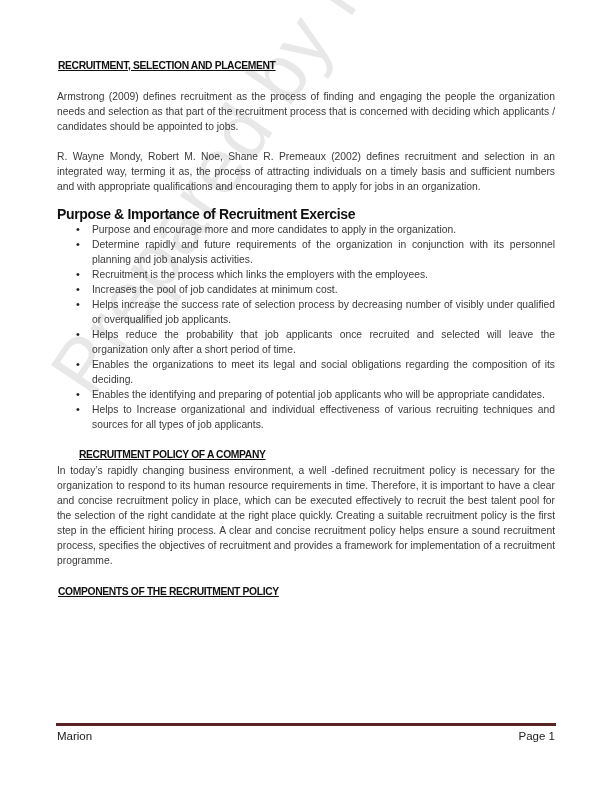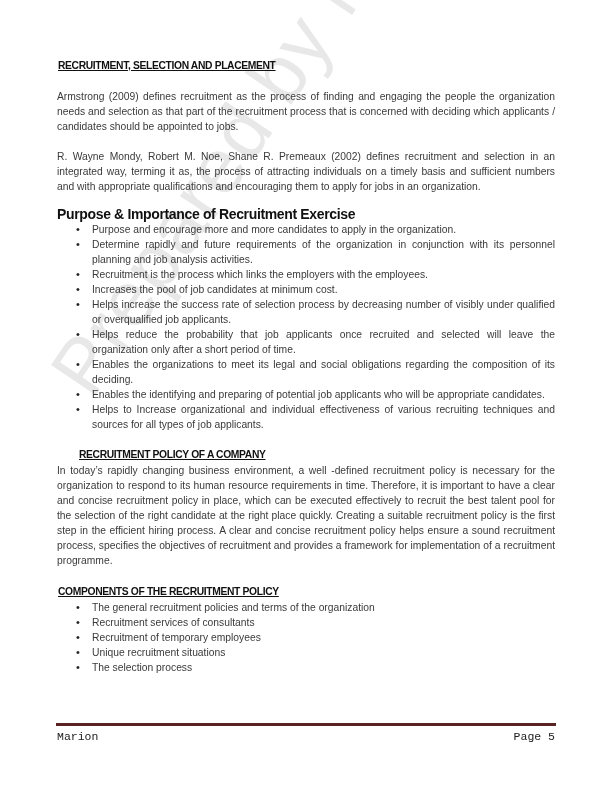--- a/index.html
+++ b/index.html
@@ -10,21 +10,21 @@
     .heading { font-weight: bold; text-decoration: underline; color: #111; font-size: 10.3px; letter-spacing: -0.35px; margin: 1px; }
     .subhead { font-weight: bold; color: #111; font-size: 14px; letter-spacing: -0.35px; margin: 0; }
     p.para { margin: 0; text-align: justify; text-align-last: left; }
     ul.bullets { list-style: none; margin: 0; padding: 0; }
     ul.bullets li { position: relative; padding-left: 35px; text-align: justify; text-align-last: left; }
     ul.bullets li::before { content: "\2022"; position: absolute; left: 19px; top: 0; color: #222; font-size: 11px; }
     .watermark { position: absolute; left: 70px; top: 340px; width: 600px; transform: rotate(-56deg); transform-origin: left center;
       font-family: "Liberation Sans", sans-serif; font-size: 78px; color: rgba(190,190,190,0.35); white-space: nowrap; pointer-events: none; letter-spacing: 1px; }
     .footer-rule { position: absolute; left: 56px; top: 723px; width: 500px; height: 3px; background: #5a2323; }
     .footer { position: absolute; left: 57px; top: 730px; width: 498px; display: flex; justify-content: space-between;
-      font-family: Liberation Mono, monospace; font-size: 11.5px; color: #222; }
+      font-family: Liberation Sans, sans-serif; font-size: 11.5px; color: #222; }
   </style>
 </head>
 <body>
 
 <div class="page">
   <div class="watermark">Prepared by Marion</div>
 
   <div class="content">
     <h1 class="heading">RECRUITMENT, SELECTION AND PLACEMENT</h1>
     <div style="height:15px"></div>
@@ -45,27 +45,20 @@
       <li>Enables the identifying and preparing of potential job applicants who will be appropriate candidates.</li>
       <li>Helps to Increase organizational and individual effectiveness of various recruiting techniques and sources for all types of job applicants.</li>
     </ul>
     <div style="height:14px"></div>
 
     <h2 class="heading" style="padding-left:21px">RECRUITMENT POLICY OF A COMPANY</h2>
     <p class="para"> In today’s rapidly changing business environment, a well -defined recruitment policy is necessary for the organization to respond to its human resource requirements in time. Therefore, it is important to have a clear and concise recruitment policy in place, which can be executed effectively to recruit the best talent pool for the selection of the right candidate at the right place quickly. Creating a suitable recruitment policy is the first step in the efficient hiring process. A clear and concise recruitment policy helps ensure a sound recruitment process, specifies the objectives of recruitment and provides a framework for implementation of a recruitment programme.</p>
     <div style="height:15px"></div>
 
     <h2 class="heading">COMPONENTS OF THE RECRUITMENT POLICY</h2>
-    <ul class="bullets">
-      <li>The general recruitment policies and terms of the organization</li>
-      <li>Recruitment services of consultants</li>
-      <li>Recruitment of temporary employees</li>
-      <li>Unique recruitment situations</li>
-      <li>The selection process</li>
-    </ul>
   </div>
 
   <div class="footer-rule"></div>
   <div class="footer">
     <span>Marion</span>
-    <span>Page 5</span>
+    <span>Page 1</span>
   </div>
 </div>
 
 </body></html>

